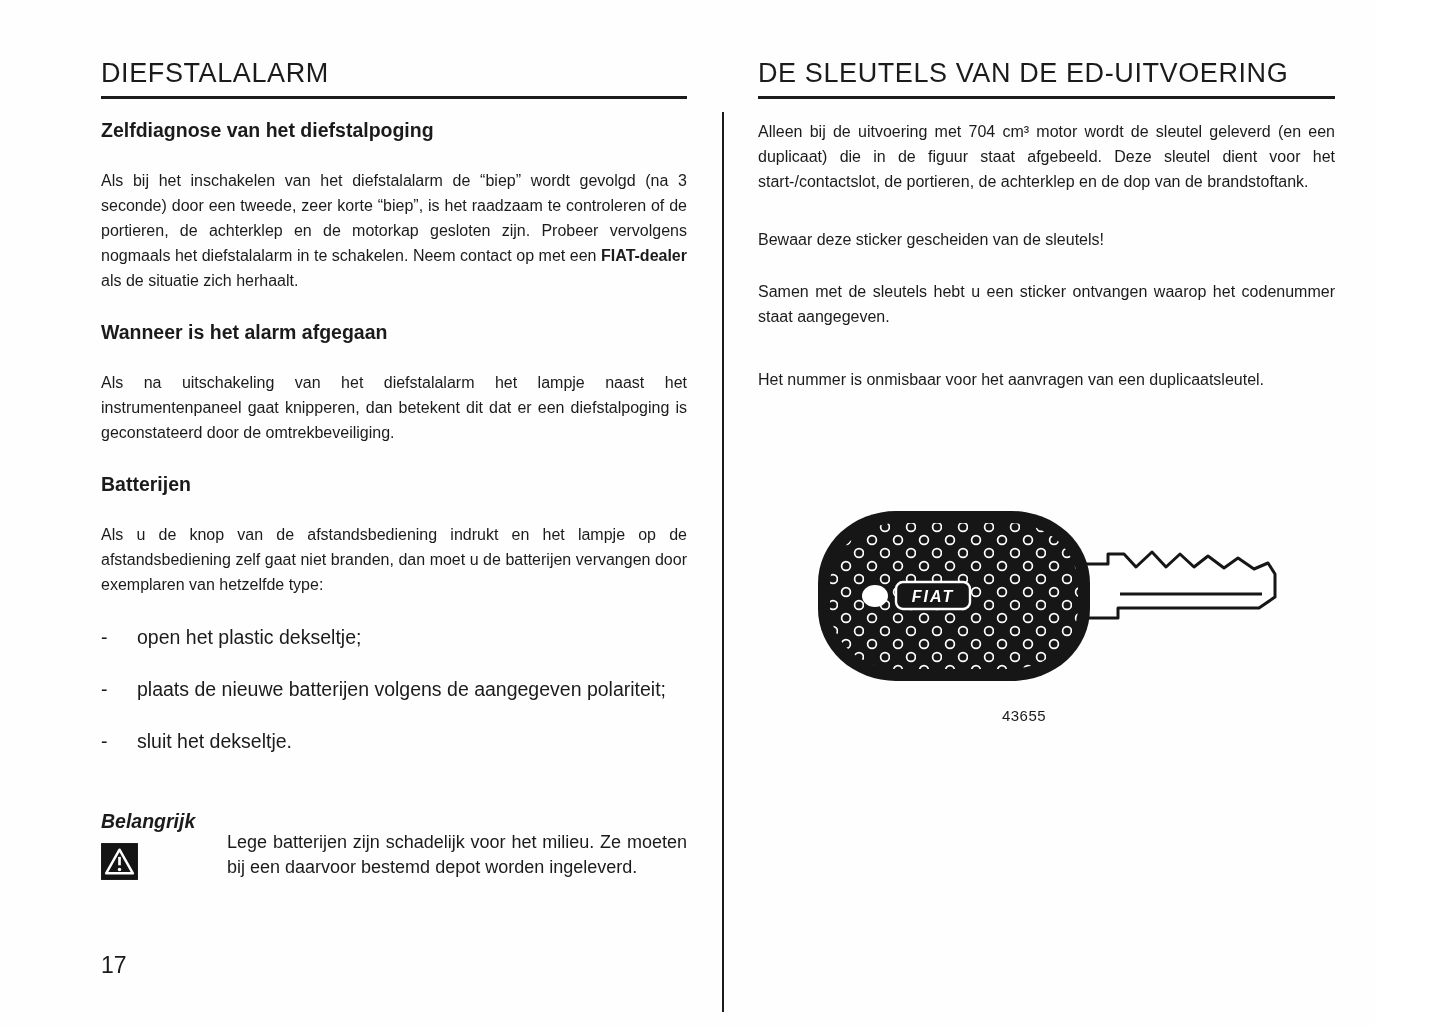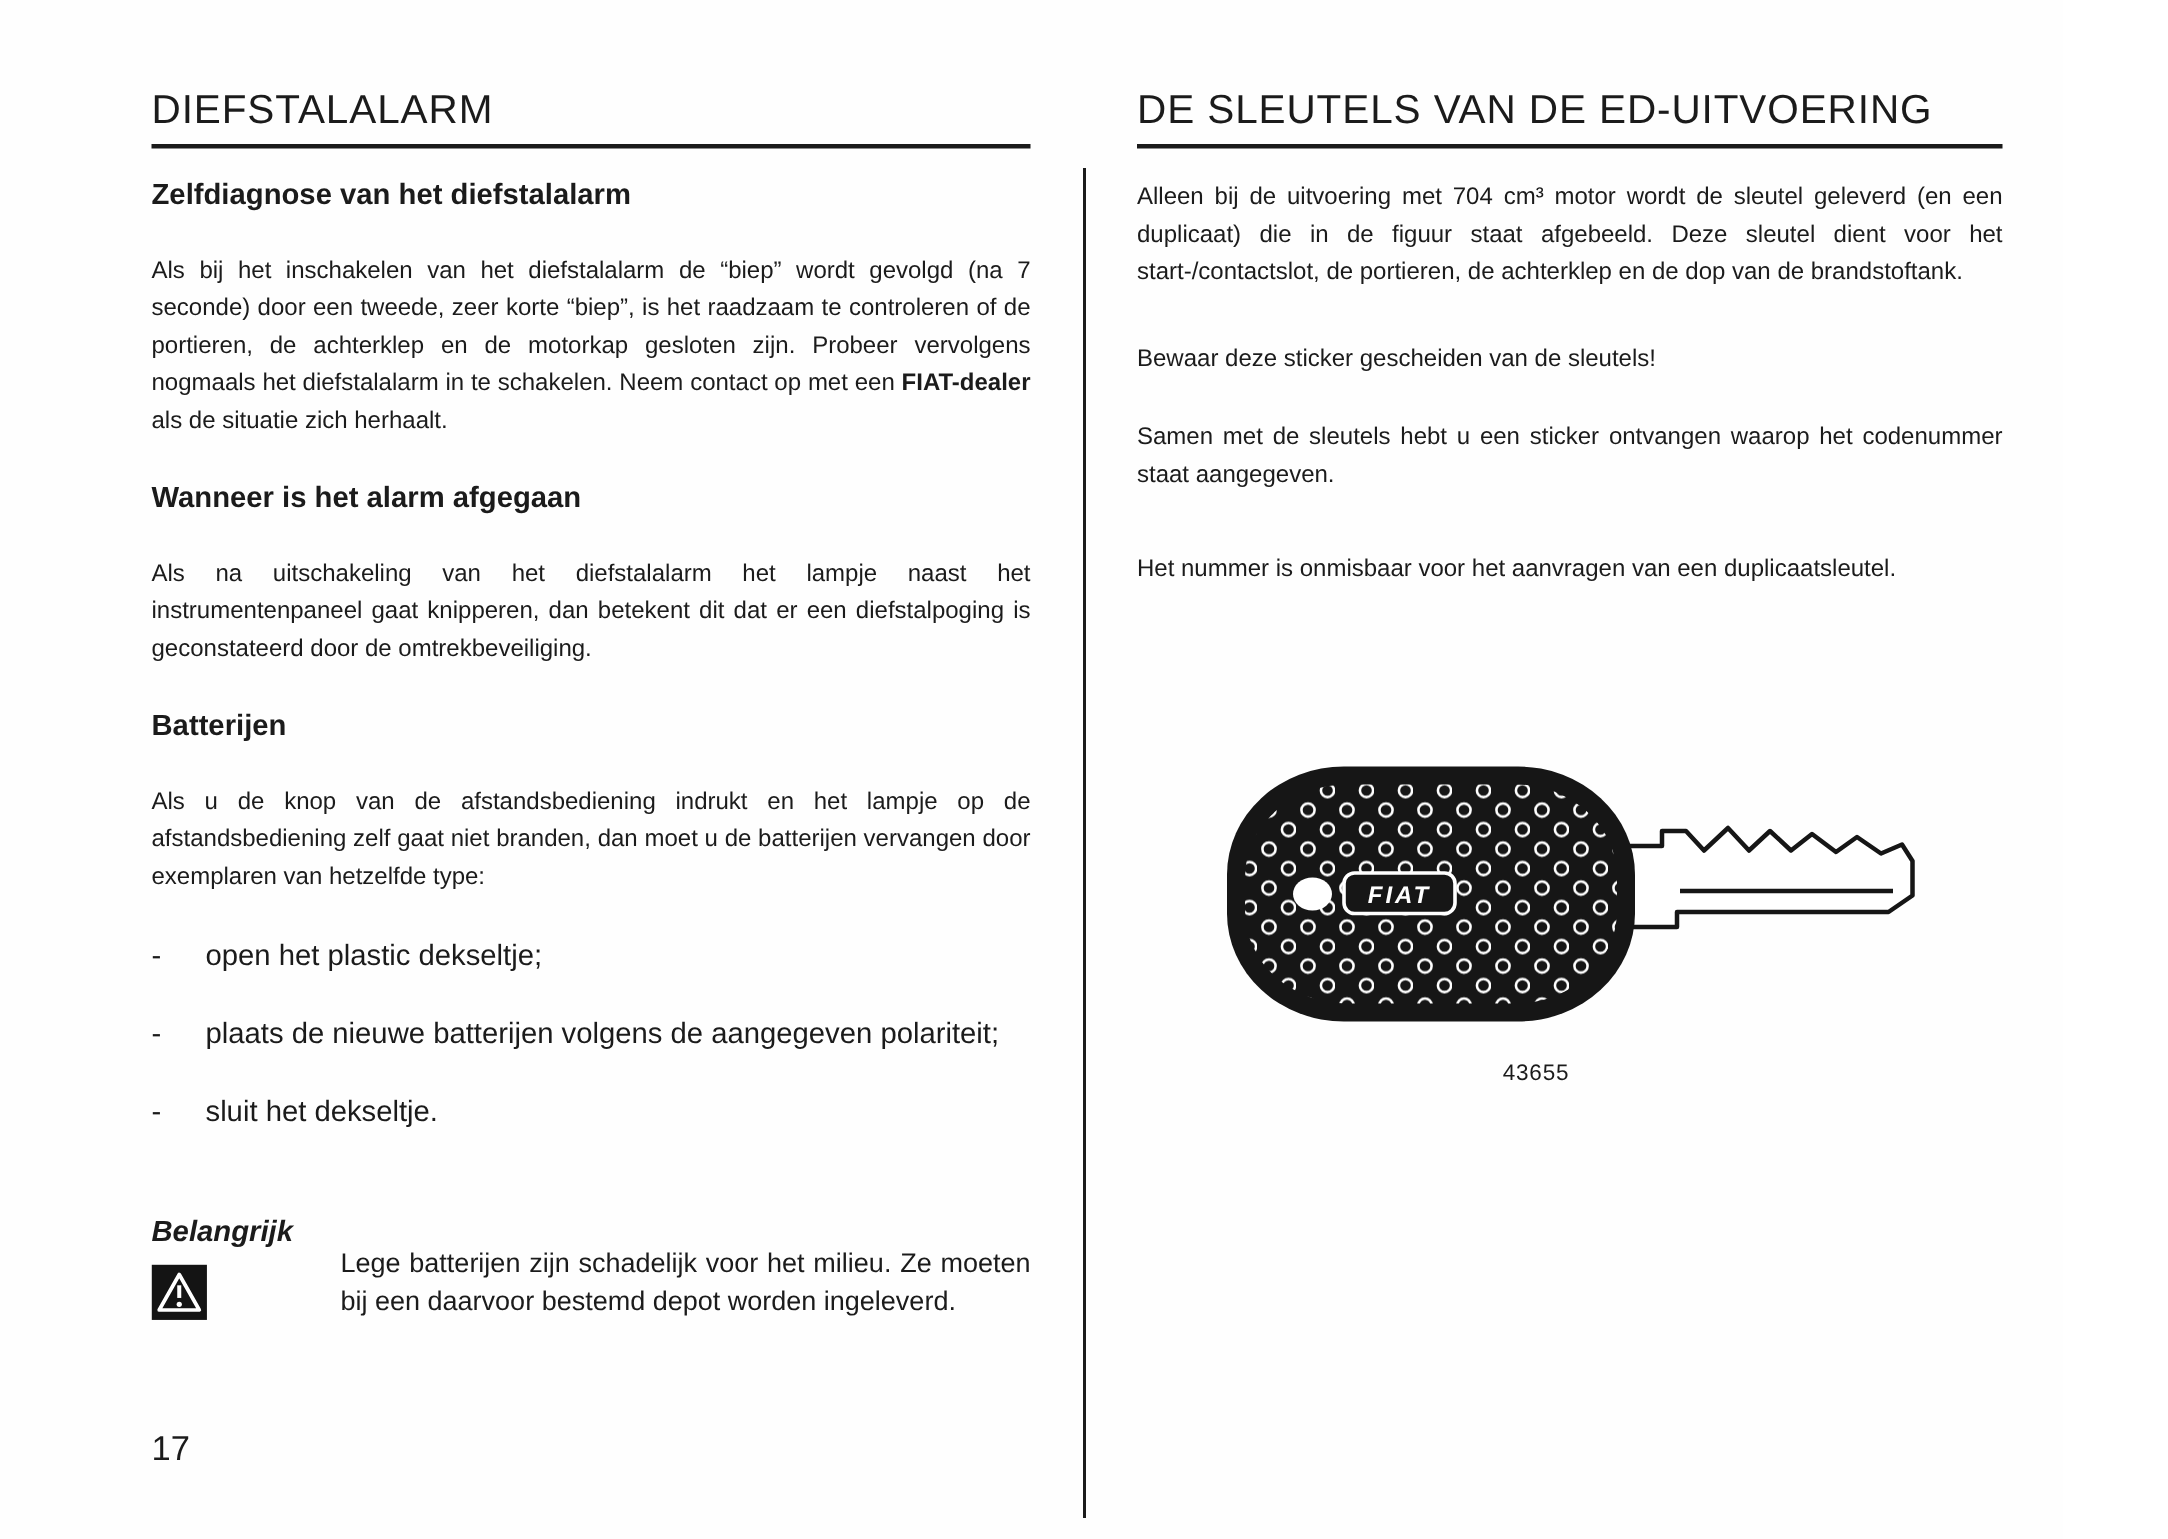--- a/index.html
+++ b/index.html
@@ -125,22 +125,22 @@
 </style>
 </head>
 <body>
 
 <div class="page">
 
   <div class="col col-left">
     <h1 class="col-title">DIEFSTALALARM</h1>
     <div class="rule"></div>
 
-    <h3 class="sub">Zelfdiagnose van het diefstalalarm</h3>
-    <p class="body"><span>Als bij het inschakelen van het diefstalalarm de “biep” wordt gevolgd (na 7 seconde) door een tweede, zeer korte “biep”, is het raadzaam te controleren of de portieren, de achterklep en de motorkap gesloten zijn. Probeer vervolgens nogmaals het diefstalalarm in te schakelen. Neem contact op met een </span><b>FIAT-dealer</b><span> als de situatie zich herhaalt.</span></p>
+    <h3 class="sub">Zelfdiagnose van het diefstalpoging</h3>
+    <p class="body"><span>Als bij het inschakelen van het diefstalalarm de “biep” wordt gevolgd (na 3 seconde) door een tweede, zeer korte “biep”, is het raadzaam te controleren of de portieren, de achterklep en de motorkap gesloten zijn. Probeer vervolgens nogmaals het diefstalalarm in te schakelen. Neem contact op met een </span><b>FIAT-dealer</b><span> als de situatie zich herhaalt.</span></p>
 
     <h3 class="sub mt">Wanneer is het alarm afgegaan</h3>
     <p class="body">Als na uitschakeling van het diefstalalarm het lampje naast het instrumentenpaneel gaat knipperen, dan betekent dit dat er een diefstalpoging is geconstateerd door de omtrekbeveiliging.</p>
 
     <h3 class="sub mt">Batterijen</h3>
     <p class="body">Als u de knop van de afstandsbediening indrukt en het lampje op de afstandsbediening zelf gaat niet branden, dan moet u de batterijen vervangen door exemplaren van hetzelfde type:</p>
 
     <div class="li">
       <span class="dash">-</span>
       <span class="li-text">open het plastic dekseltje;</span>

